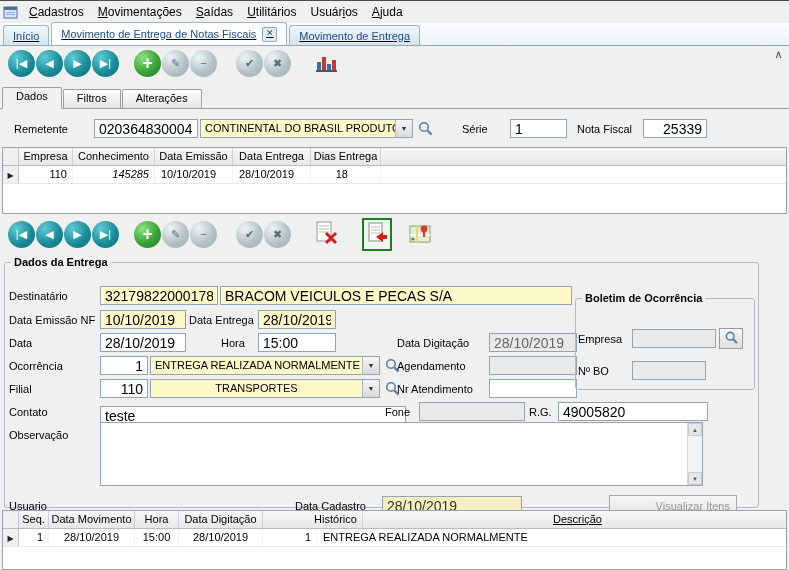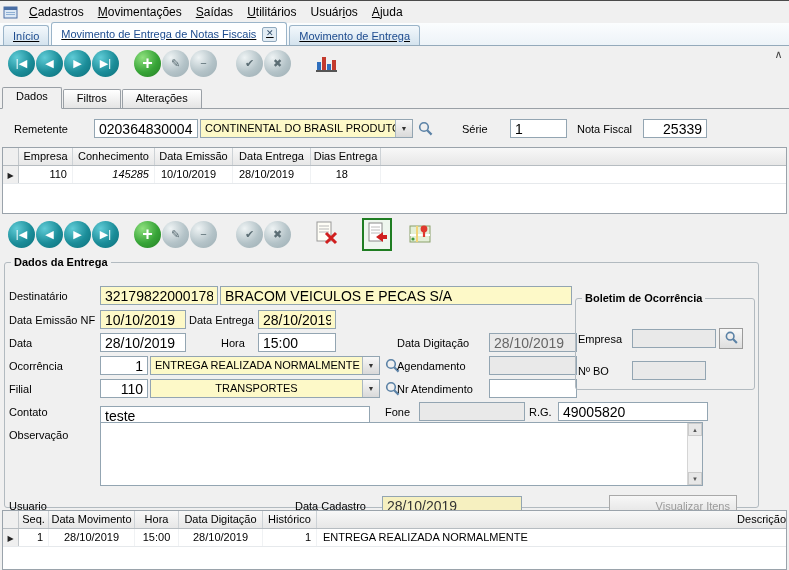--- a/index.html
+++ b/index.html
@@ -280,21 +280,21 @@
     <span class="mag" style="left:379px;top:112px;">
       <svg width="17" height="17" viewBox="0 0 17 17">
           <circle cx="7" cy="7" r="4.3" fill="none" stroke="#5b82a6" stroke-width="1.6"></circle>
           <line x1="10.2" y1="10.2" x2="14.6" y2="14.6" stroke="#5b82a6" stroke-width="2.2"></line>
         </svg>
     </span>
     <span class="lbl" style="left:392px;top:112px;width:88px;">Nr Atendimento</span>
     <input class="tb" style="left: 484px; top: 111px; width: 88px;" value="">
 
     <span class="lbl" style="left:4px;top:135px;width:88px;">Contato</span>
-    <input class="tb" style="left: 95px; top: 138px; width: 270px;" value="teste">
+    <input class="tb" style="left: 95px; top: 138px; width: 306px;" value="teste">
     <span class="lbl" style="left:380px;top:135px;width:30px;">Fone</span>
     <input class="tb dis" style="left: 414px; top: 134px; width: 106px;" value="">
     <span class="lbl" style="left:524px;top:135px;width:26px;">R.G.</span>
     <input class="tb" style="left: 553px; top: 134px; width: 150px;" value="49005820">
 
     <span class="lbl" style="left:4px;top:158px;width:88px;">Observação</span>
     <div class="ta-wrap" style="left:95px;top:154px;width:603px;height:64px;">
       <textarea style=""></textarea>
       <div class="sbar">
         <div class="sbtn">▲</div>
@@ -325,22 +325,22 @@
     </fieldset>
   </fieldset>
 
   <div class="grid" style="left:2px;top:509px;width:785px;height:60px;">
     <div class="ghead">
       <div class="gh ind"></div>
       <div class="gh" style="width:30px;">Seq.</div>
       <div class="gh" style="width:86px;">Data Movimento</div>
       <div class="gh" style="width:44px;">Hora</div>
       <div class="gh" style="width:84px;">Data Digitação</div>
-      <div class="gh" style="width:54px;">Histórico</div>
-      <div class="gh fill" style="text-align:right;padding-left:6px;">Descrição</div>
+      <div class="gh" style="width:54px;margin-left:46px;">Histórico</div>
+      <div class="gh fill" style="text-align:center;padding-left:6px;text-decoration:underline;">Descrição</div>
     </div>
     <div class="grow">
       <div class="gc ind"><span>▶</span></div>
       <div class="gc ar" style="width:30px;">1</div>
       <div class="gc ac" style="width:86px;">28/10/2019</div>
       <div class="gc ac" style="width:44px;">15:00</div>
       <div class="gc ac" style="width:84px;">28/10/2019</div>
       <div class="gc ar" style="width:54px;">1</div>
       <div class="gc fill al">ENTREGA REALIZADA NORMALMENTE</div>
     </div>

